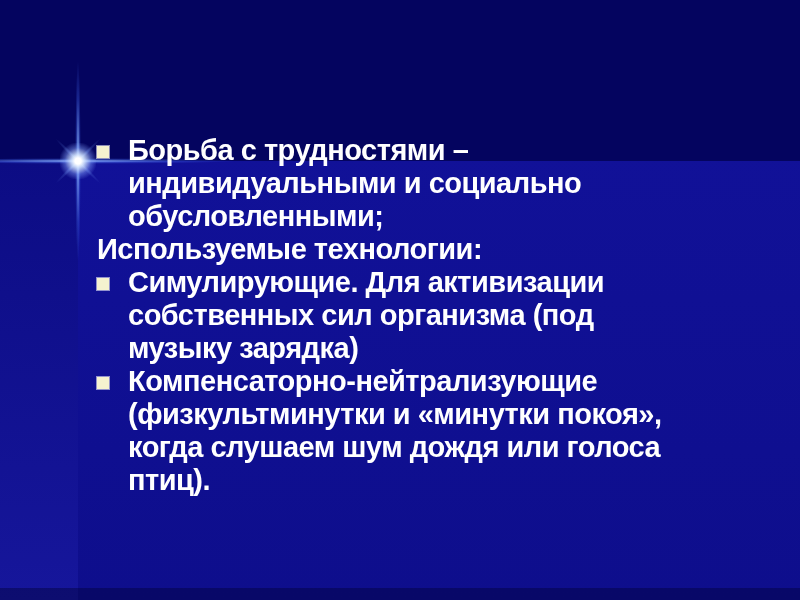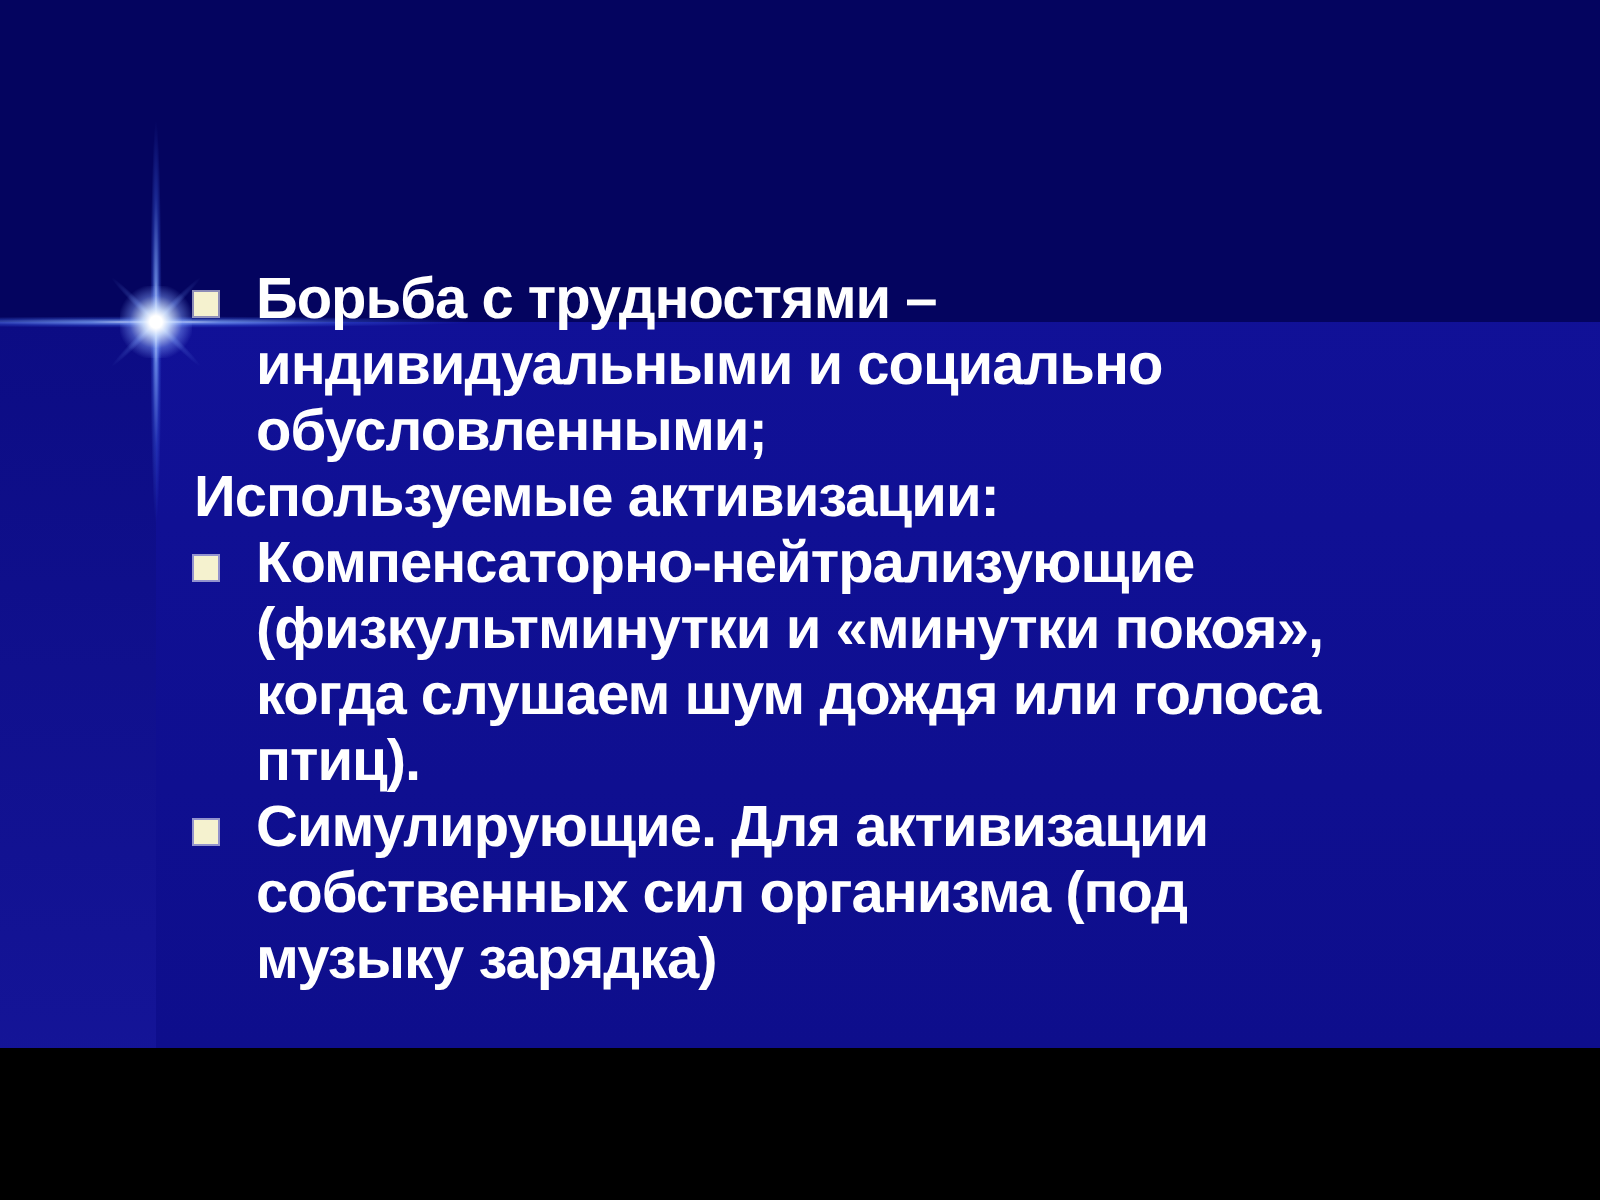--- a/index.html
+++ b/index.html
@@ -1,18 +1,18 @@
 <!DOCTYPE html>
 <html><head>
 <meta charset="utf-8">
 <style>
   html,body{margin:0;padding:0;background:#000;}
   .slide{
     position:relative;
-    width:800px;height:524px;
+    width:800px;height:600px;
     overflow:hidden;
     background:linear-gradient(#12129C, #0E0E8C);
     font-family:"Liberation Sans", sans-serif;
   }
   
   .band-top{
     position:absolute;left:0;top:0;width:800px;height:161px;
     background:#04045F;
   }
   .strip-left{
@@ -84,31 +84,31 @@
       <div class="para">
         <span class="bullet"></span>
         <div class="ptext">Борьба с трудностями –
 индивидуальными и социально
 обусловленными;</div>
       </div>
 
 
       <div class="para">
 
-        <div class="ptext">Используемые активизации:</div>
+        <div class="ptext">Используемые технологии:</div>
+      </div>
+
+      <div class="para">
+        <span class="bullet"></span>
+        <div class="ptext">Симулирующие. Для активизации
+собственных сил организма (под
+музыку зарядка)</div>
       </div>
 
       <div class="para">
         <span class="bullet"></span>
         <div class="ptext">Компенсаторно-нейтрализующие
 (физкультминутки и «минутки покоя»,
 когда слушаем шум дождя или голоса
 птиц).</div>
       </div>
-
-      <div class="para">
-        <span class="bullet"></span>
-        <div class="ptext">Симулирующие. Для активизации
-собственных сил организма (под
-музыку зарядка)</div>
-      </div>
     </div>
 </div>
 
 </body></html>

